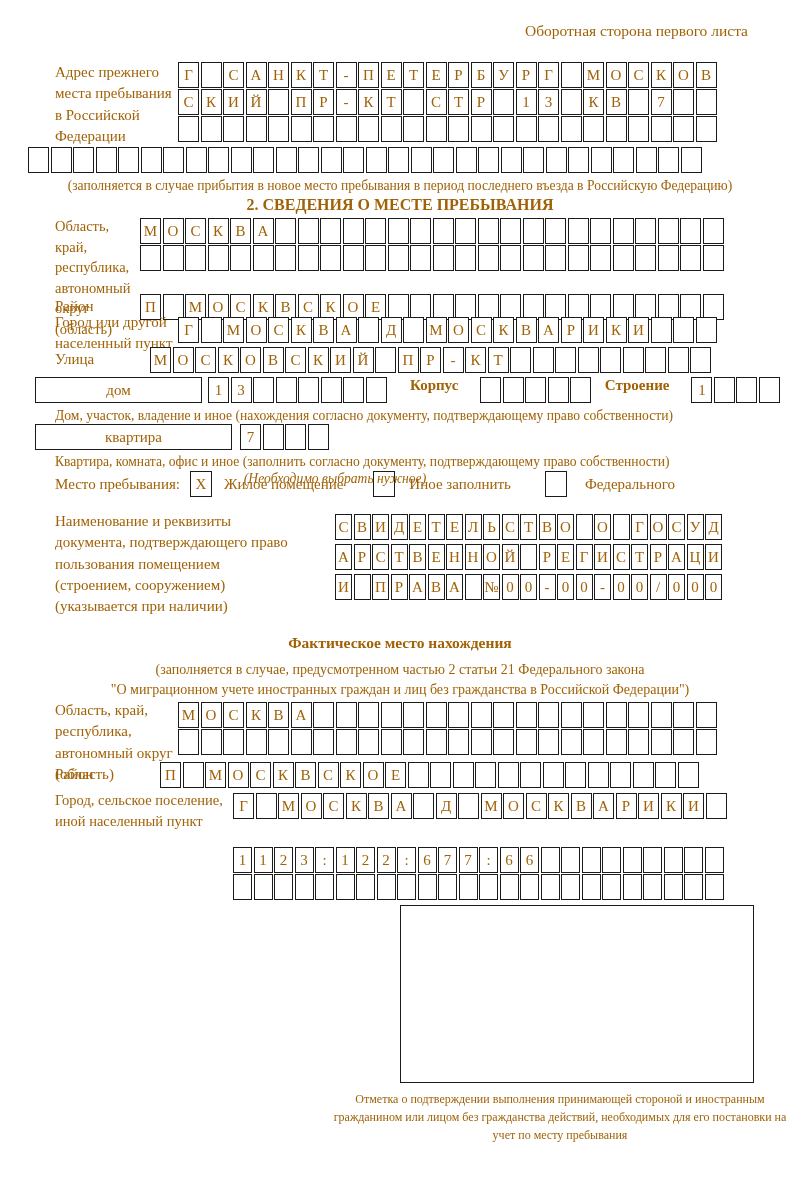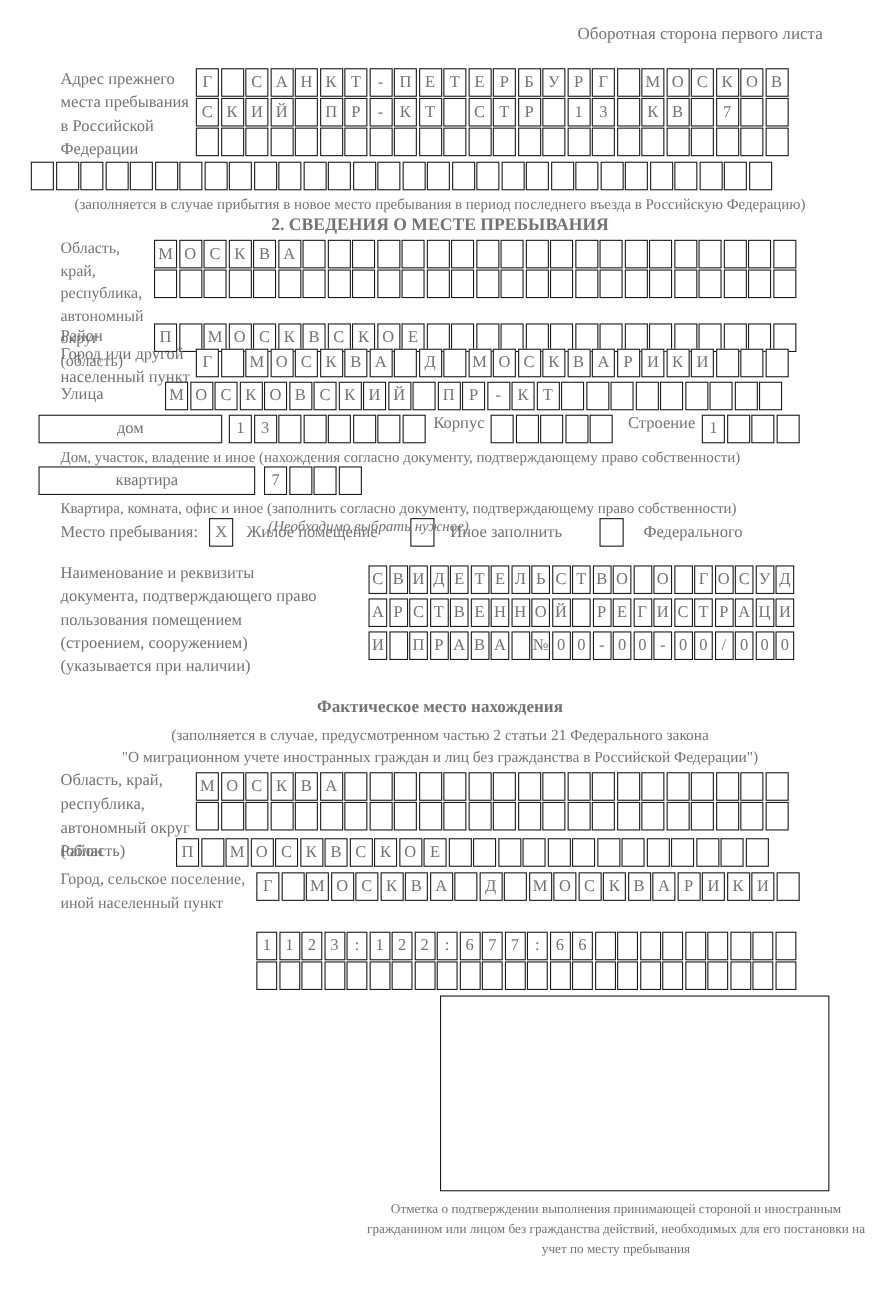--- a/index.html
+++ b/index.html
@@ -1,38 +1,38 @@
 <!DOCTYPE html>
 <html><head>
 <meta charset="utf-8">
 <style>
   html,body{margin:0;padding:0;background:#ffffff;}
   .page{
     position:relative;width:800px;height:1168px;background:#fff;overflow:hidden;
-    font-family:"Liberation Serif","DejaVu Serif",serif;color:#737373;
+    font-family:"Liberation Serif","DejaVu Serif",serif;color:#a16207;
   }
   .abs{position:absolute;}
   .lbl{font-size:15px;line-height:1.42;}
   .cells{display:flex;}
   .cell{
     width:19px;height:24px;border:1.5px solid #1b1b1b;margin-right:1.5px;
     display:inline-flex;align-items:center;justify-content:center;
     font-size:15px;font-weight:500;background:#fff;flex:0 0 auto;box-sizing:content-box;
   }
   .cells.narrow .cell{width:15px;}
   .cells.cad .cell{width:17px;}
   .rowstack{display:flex;flex-direction:column;gap:1px;}
   .caption{font-size:13.6px;line-height:1.3;}
   .title{font-size:16px;font-weight:bold;text-align:center;}
   .center{text-align:center;width:800px;left:0;}
   .widebox{
     height:24px;border:1.5px solid #1b1b1b;display:inline-flex;align-items:center;justify-content:center;
     font-size:15px;background:#fff;box-sizing:content-box;flex:0 0 auto;
   }
-  .inline-lbl{font-size:15px;display:inline-flex;align-items:center;padding:0 6px;white-space:nowrap;}
+  .inline-lbl{font-size:15px;display:inline-flex;align-items:center;padding:0 22px;white-space:nowrap;font-weight:bold;}
   .chk{
     width:20px;height:24px;border:1.6px solid #1b1b1b;display:inline-flex;align-items:center;justify-content:center;
     font-size:15px;box-sizing:content-box;flex:0 0 auto;
   }
   .stayrow{display:flex;align-items:center;font-size:15px;}
   .stamp{border:1.6px solid #1b1b1b;background:#fff;}
 </style>
 </head>
 <body>
 

